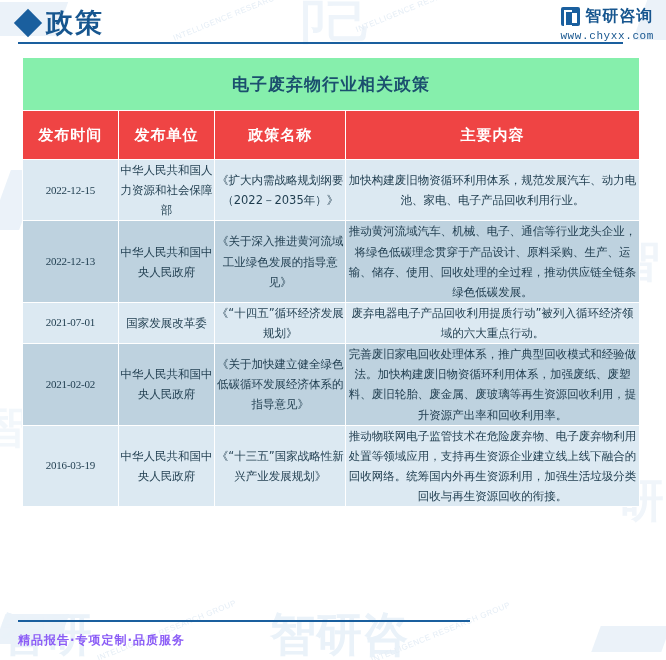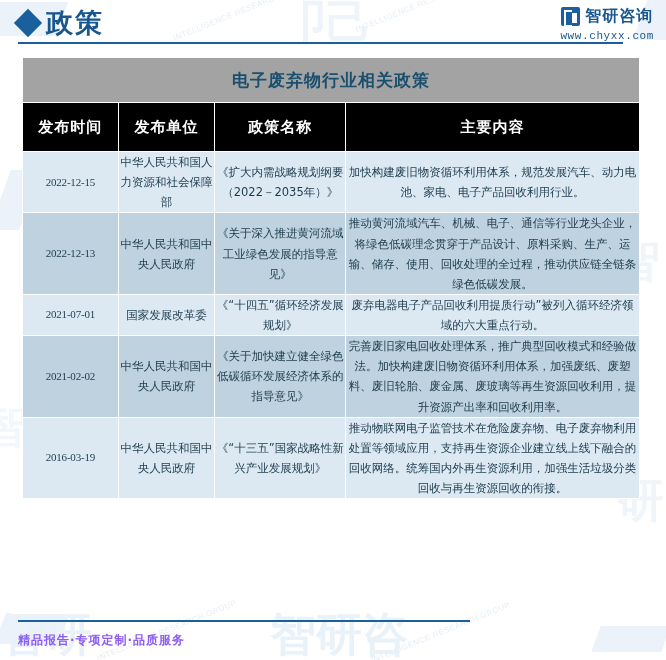--- a/index.html
+++ b/index.html
@@ -132,31 +132,31 @@
     width: 618px;
     z-index: 2;
     border-collapse: separate;
     border-spacing: 1px;
     background: #ffffff;
   }
   #policy-table td, #policy-table th {
     padding: 0;
   }
   #table-title-cell {
-    background: #a3a3a3;
-    height: 44px;
+    background: #86efac;
+    height: 52px;
     text-align: center;
     font-family: "DejaVu Serif", "Liberation Serif", serif;
     font-size: 17px;
     font-weight: bold;
     color: #1b4f6e;
     letter-spacing: 1px;
   }
   .col-head {
-    background: #000000;
+    background: #ef4444;
     color: #ffffff;
     height: 48px;
     text-align: center;
     font-family: "DejaVu Serif", "Liberation Serif", serif;
     font-size: 15px;
     font-weight: bold;
     letter-spacing: 1px;
   }
   .data-cell {
     text-align: center;

